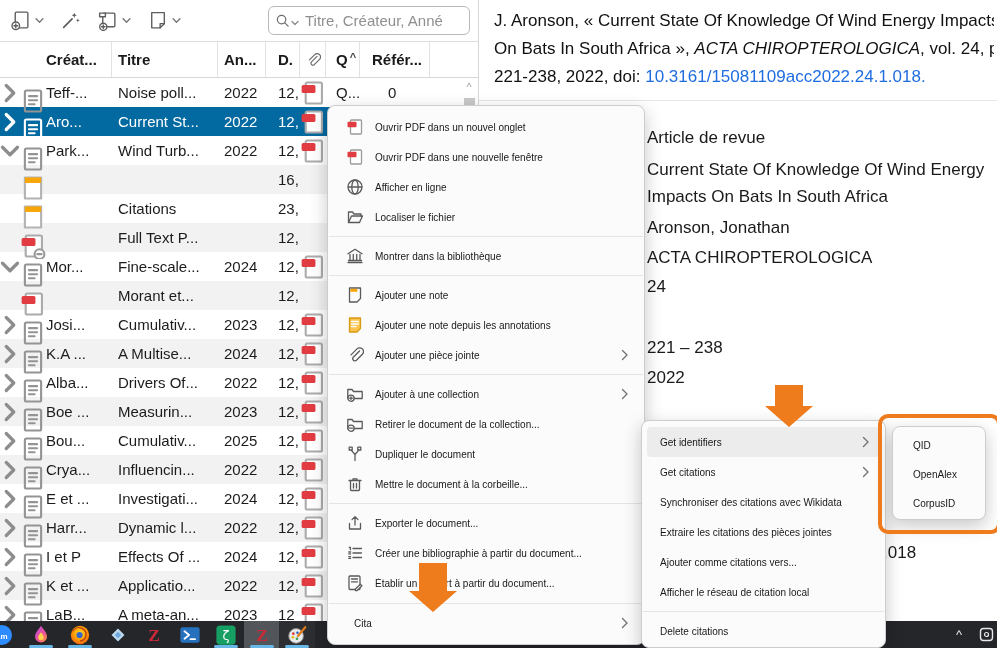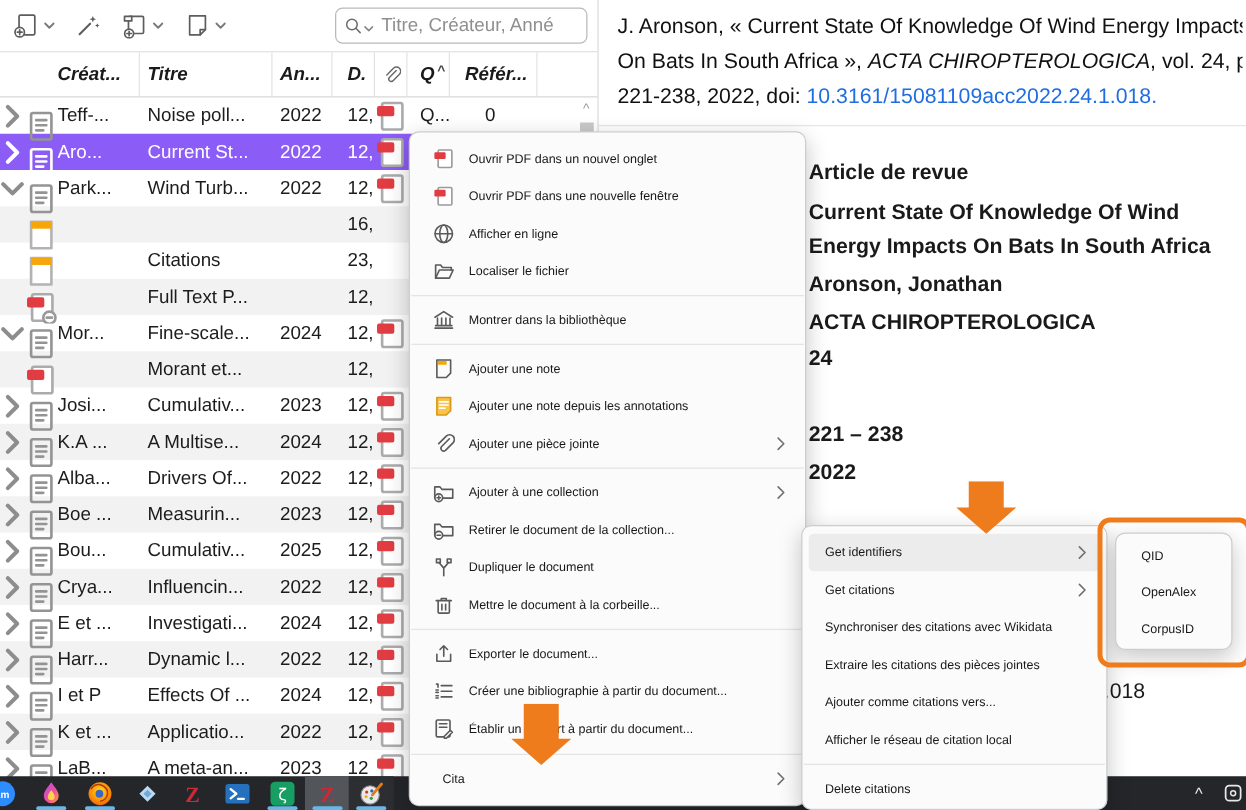--- a/index.html
+++ b/index.html
@@ -17,50 +17,50 @@
              border-radius:6px;box-sizing:border-box;display:flex;align-items:center;padding:0 6px;background:#fff;}
   #searchbox .mag{width:15px;height:15px;color:#6d6d6d;flex:none;}
   #searchbox .schev{width:8px;height:8px;color:#8a8a8a;margin:4px 4px 0 1px;flex:none;}
   #search-input{border:0;outline:0;flex:1;min-width:0;font:15px "Liberation Sans",sans-serif;color:#333;background:transparent;}
   #search-input::placeholder{color:#8f8f8f;}
   
   .grid{display:grid;grid-template-columns:20px 26px 66px 106px 48px 34px 26px 34px 70px;align-items:center;}
   #colhead{position:absolute;left:0;top:42px;width:478px;height:36px;border-bottom:1px solid #d7d7d7;
            background:#fff;font-weight:700;font-size:15px;color:#1a1a1a;box-sizing:border-box;}
   #colhead .hcell{height:100%;display:flex;align-items:center;}
-  #colhead .bord{border-right:1px solid #e3e3e3;font-style:italic;}
+  #colhead .bord{border-right:1px solid #e3e3e3;}
   .pad6{padding-left:6px;box-sizing:border-box;}
   .pad12{padding-left:12px;box-sizing:border-box;}
   .pad10{padding-left:10px;box-sizing:border-box;}
   .sortmark{font-size:11px;color:#444;margin-left:2px;position:relative;top:-3px;}
   .clip-ic{width:16px;height:16px;color:#6a6a6a;margin:0 auto;}
   #rows{position:absolute;left:0;top:78px;width:458px;}
   .row{height:29px;font-size:15px;color:#1c1c1c;cursor:default;}
   .row.alt{background:#f2f2f3;}
-  .row.selected{background:#8b5cf6;color:#fff;}
+  .row.selected{background:#0369a1;color:#fff;}
   .row .cell{white-space:nowrap;overflow:hidden;}
   .twisty{display:flex;justify-content:center;color:#8d8d8d;}
   .row.selected .twisty{color:#fff;}
   .item-ic{width:16px;height:16px;color:#949494;margin-left:4px;}
   .row.selected .item-ic{color:#fff;}
   .child-ind{margin-left:36px;}
   .att-ic{width:15px;height:15px;color:#a8a8a8;margin:0 auto;}
   .c-ref{padding-left:28px;box-sizing:border-box;}
   
   #list-scroll{position:absolute;left:461px;top:80px;width:16px;height:540px;}
   #list-scroll .up{color:#9b9b9b;font-size:11px;text-align:center;line-height:14px;}
   #list-scroll .thumb{width:11px;height:30px;background:#c9c9c9;margin:4px auto 0;}
   #pane-divider{position:absolute;left:478px;top:0;width:1px;height:621px;background:#d8d8d8;}
   
   #right-pane{position:absolute;left:479px;top:0;width:518px;height:621px;background:#fff;}
   #citation{position:absolute;left:15px;top:7px;width:500px;font-size:17px;line-height:28px;color:#111;}
   .cit-line{white-space:nowrap;overflow:hidden;}
   #citation a{color:#1f6de0;text-decoration:none;}
   #cit-sep{position:absolute;left:0;top:100px;width:518px;height:1px;background:#e6e6e6;}
-  .dv{position:absolute;left:168px;font-size:17px;color:#1a1a1a;white-space:nowrap;font-weight:bold;}
+  .dv{position:absolute;left:168px;font-size:17px;color:#1a1a1a;white-space:nowrap;}
   .dv.wrap{white-space:normal;width:352px;line-height:27px;overflow:hidden;}
   #doi-frag{position:absolute;left:404px;top:543px;font-size:17px;color:#1a1a1a;}
   
   #taskbar{position:absolute;left:0;top:621px;width:997px;height:27px;background:#24262a;z-index:5;}
   .tb-tile{position:absolute;top:0;height:27px;}
   .tb-under{position:absolute;top:24px;height:3px;background:#69b7e6;border-radius:2px;}
   .tray{position:absolute;top:0;height:27px;color:#e8e8e8;display:flex;align-items:center;}
   
   .menu{position:absolute;background:#fbfbfb;border:1px solid #cdcdcd;border-radius:8px;
         box-shadow:0 6px 18px rgba(0,0,0,.22);box-sizing:border-box;padding:6px 0;display:flex;flex-direction:column;}

